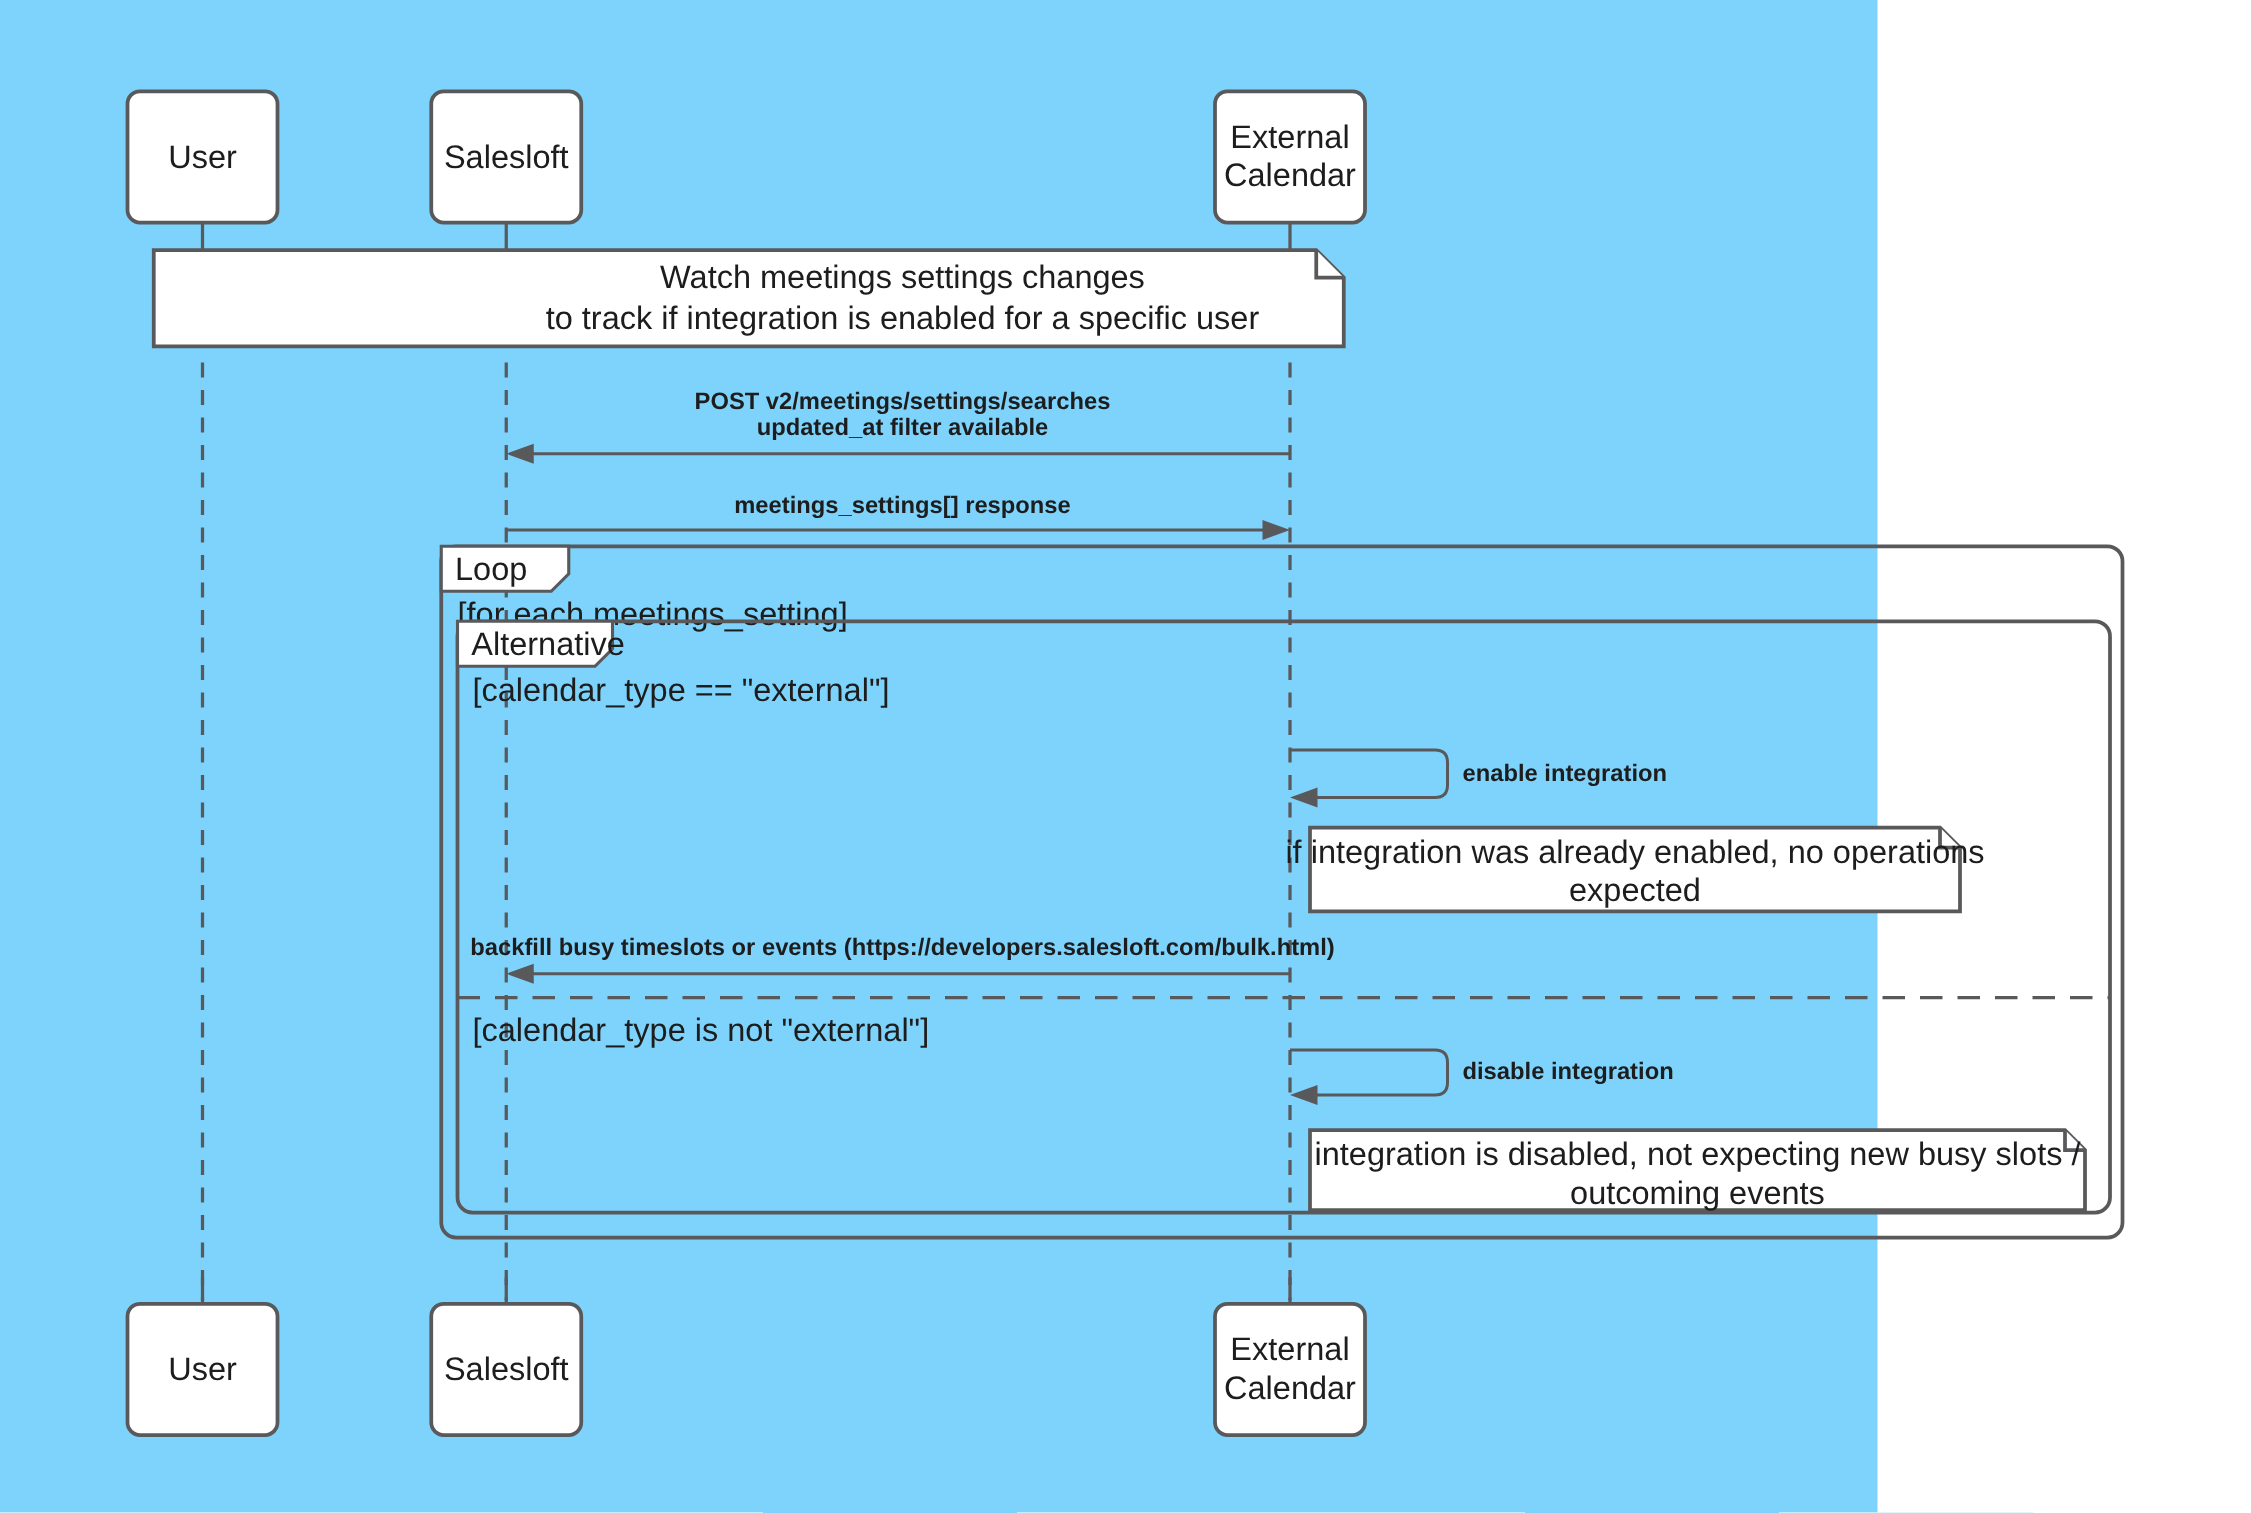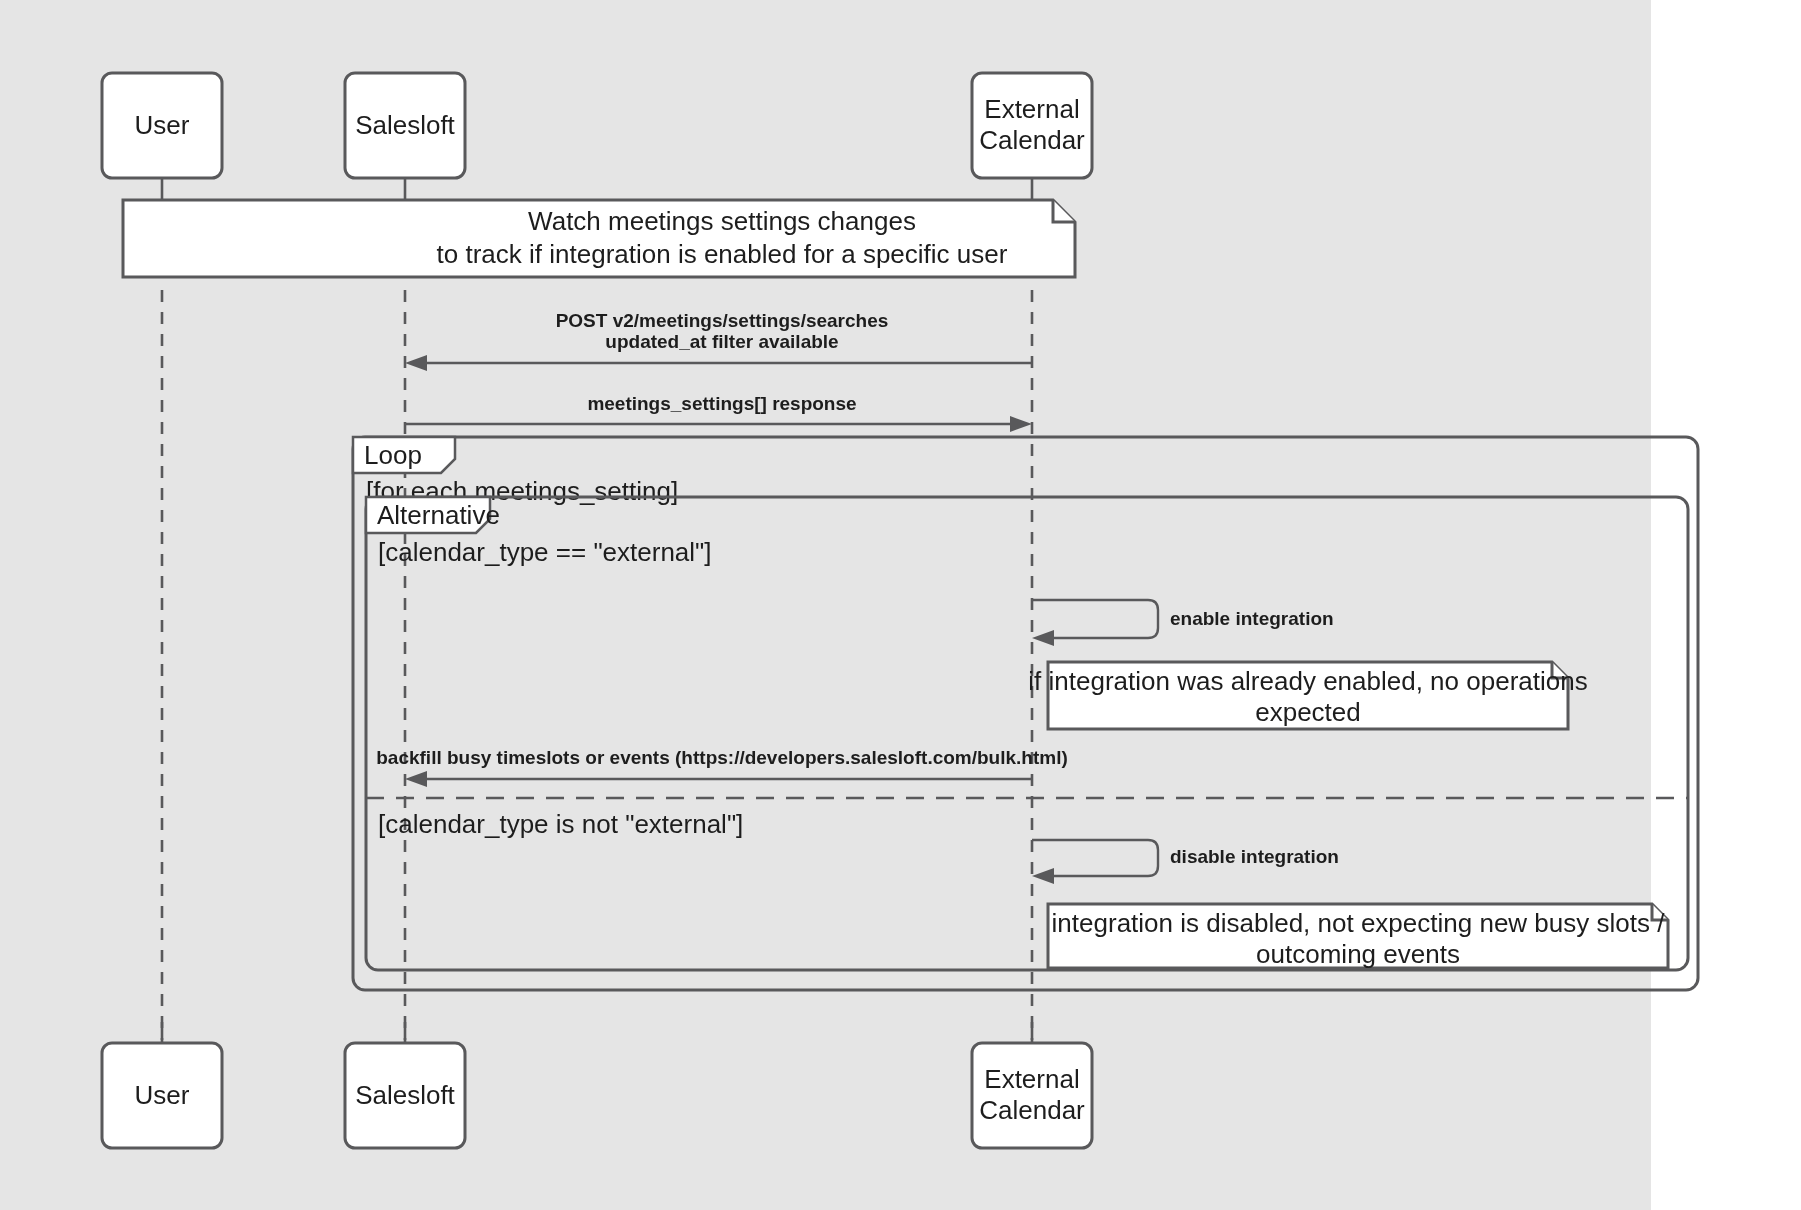--- a/index.html
+++ b/index.html
@@ -1,18 +1,18 @@
 <!DOCTYPE html>
 <html><head>
 <meta charset="utf-8">
 <style>
   html,body{margin:0;padding:0;background:#ffffff;}
   body{width:1801px;height:1210px;overflow:hidden;
        font-family:"Liberation Sans","DejaVu Sans",sans-serif;}
-  #diagram{position:relative;width:1651px;height:1210px;background:#e5e5e5;}
+  #diagram{position:relative;width:1502px;height:1210px;background:#7dd3fc;}
   svg{display:block;}
   .shape{fill:#ffffff;stroke:#59595b;stroke-width:3;}
   .shape-thin{fill:#ffffff;stroke:#59595b;stroke-width:2.5;}
   .lifeline{stroke:#59595b;stroke-width:2.6;stroke-dasharray:12 10;fill:none;}
   .stub{stroke:#59595b;stroke-width:2.6;fill:none;}
   .msgline{stroke:#59595b;stroke-width:2.4;fill:none;}
   .fragline{stroke:#59595b;stroke-width:3;fill:none;}
   .divider{stroke:#59595b;stroke-width:2.6;stroke-dasharray:18 12;fill:none;}
   .arrowhead{fill:#59595b;stroke:none;}
   .t{fill:#1d1d1d;font-family:"Liberation Sans","DejaVu Sans",sans-serif;}

